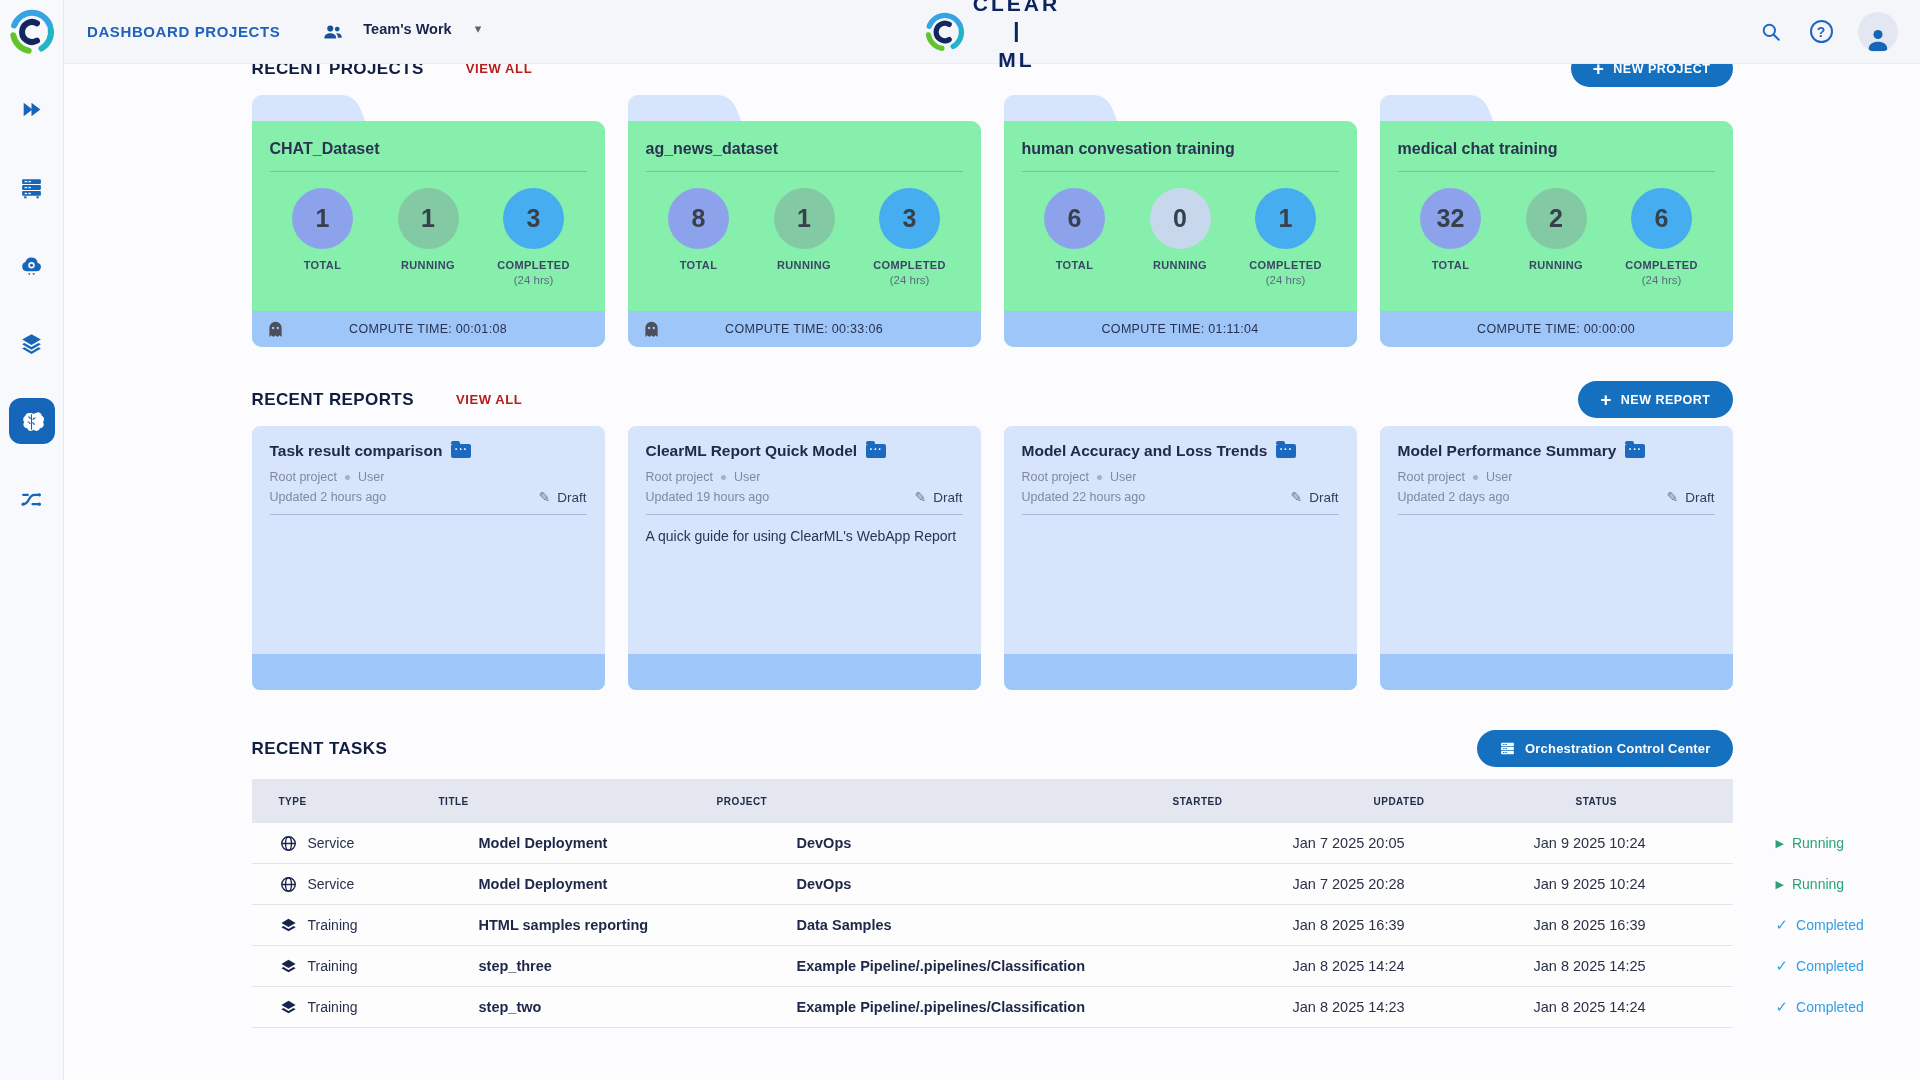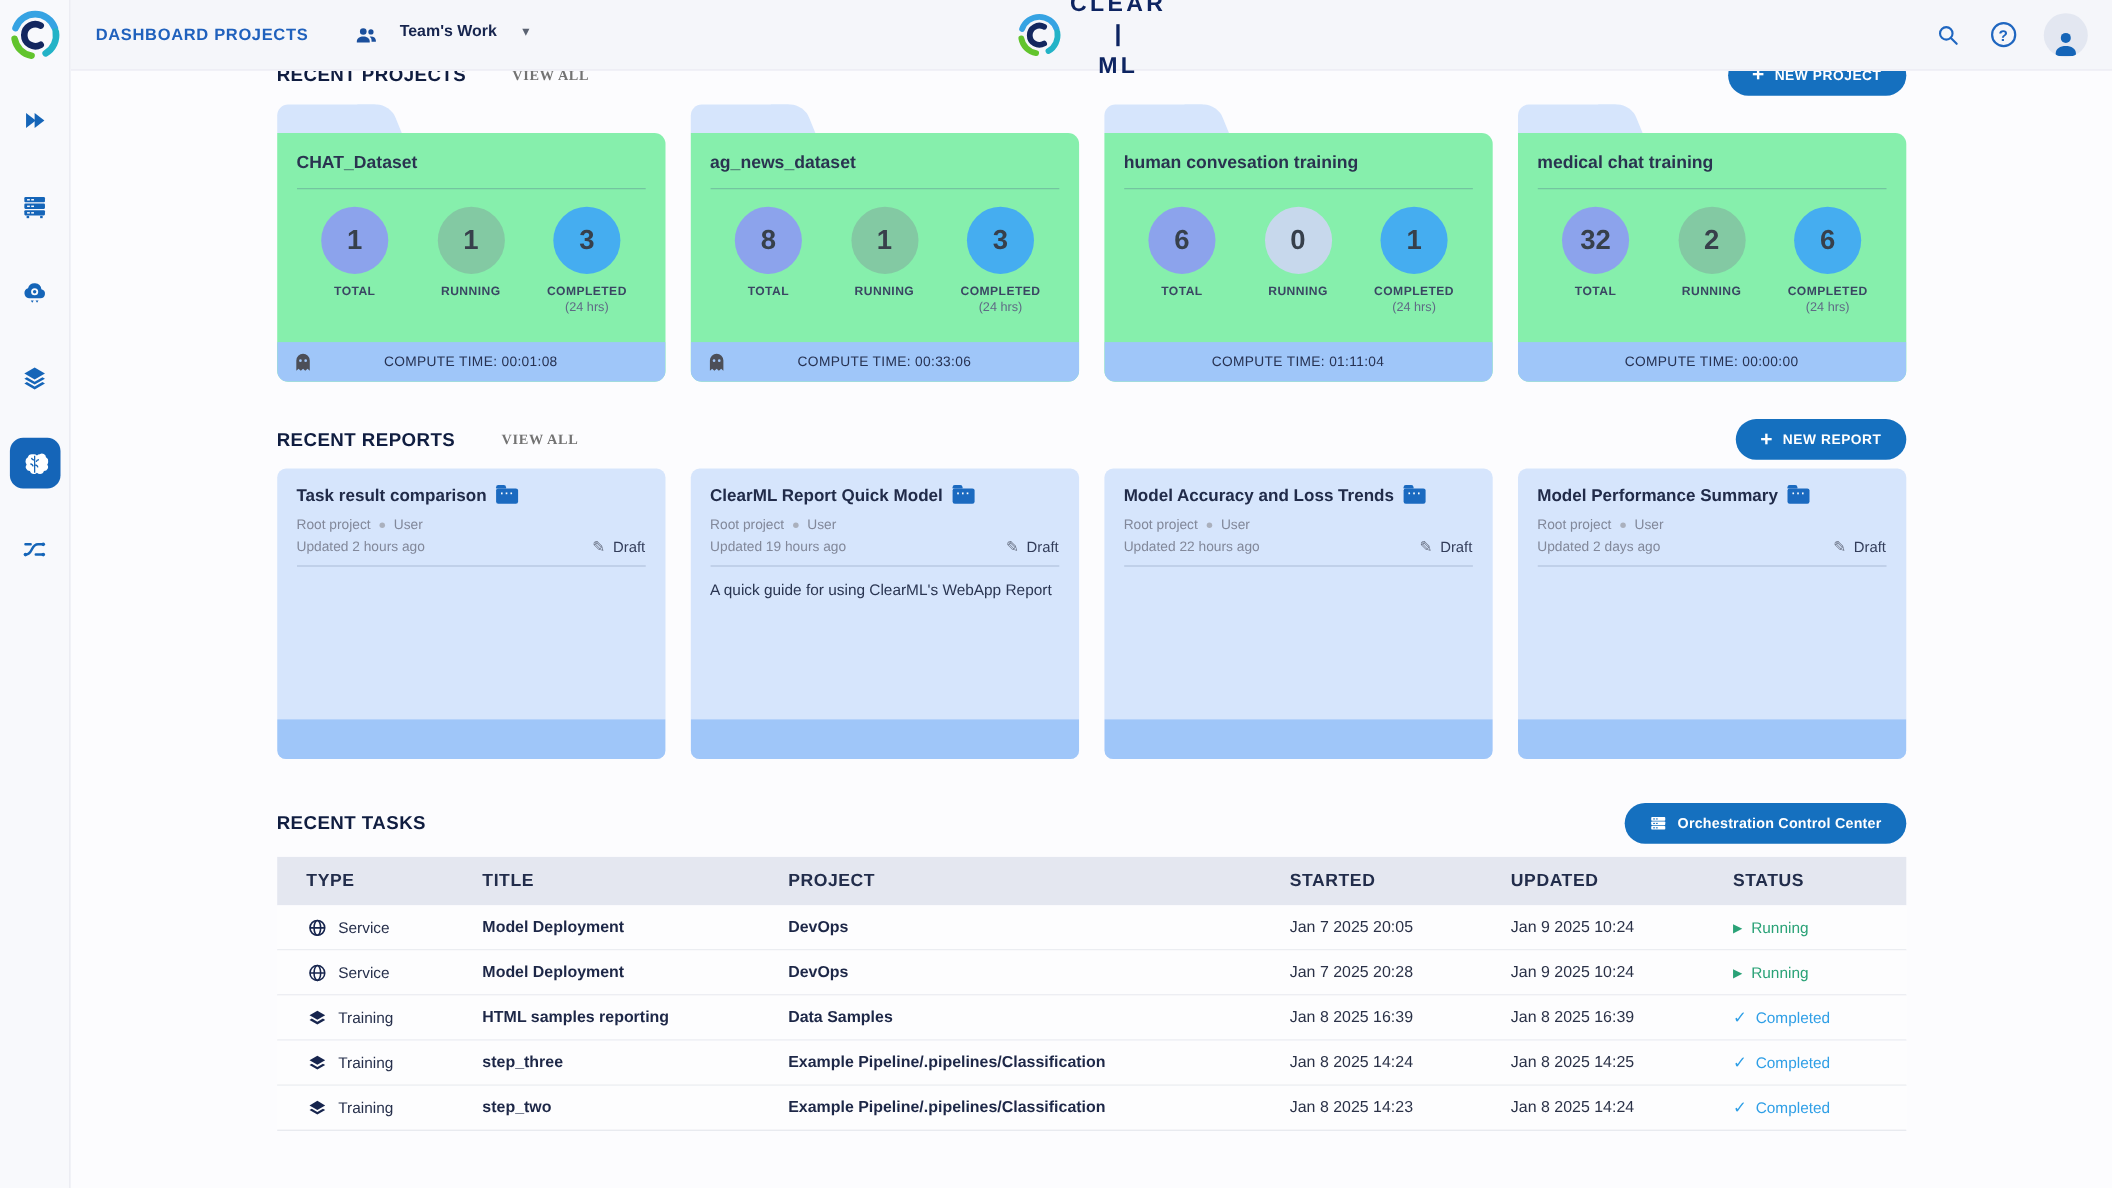--- a/index.html
+++ b/index.html
@@ -37,21 +37,21 @@
   .avatar { width:40px; height:40px; border-radius:50%; background:#e3e7f1; display:flex;
             align-items:flex-end; justify-content:center; overflow:hidden; cursor:pointer; }
   .avatar svg { width:26px; height:26px; fill:#1565b8; }
 
   
   .main { margin-left:64px; padding-top:28px; }
   .container { width:1481px; margin:0 auto; }
   .section-head { display:flex; align-items:center; height:37px; }
   .section-head.first { margin-top:22px; }
   .section-title { font-size:17px; font-weight:bold; letter-spacing:.4px; color:#101d40; }
-  .view-all { margin-left:42px; font-size:13px; font-weight:bold; letter-spacing:.6px; color:#737373; cursor:pointer;font-family:Liberation Serif, serif; }
+  .view-all { margin-left:42px; font-size:13px; font-weight:bold; letter-spacing:.6px; color:#b91c1c; cursor:pointer; }
   .pill-btn { margin-left:auto; height:37px; padding:0 22px; border:none; border-radius:19px; background:#1570bf;
               color:#fff; font-family:"Liberation Sans",sans-serif; font-size:12.5px; font-weight:bold;
               letter-spacing:.5px; display:flex; align-items:center; gap:9px; cursor:pointer; }
   .pill-btn .plus { font-size:19px; font-weight:bold; line-height:1; }
   .pill-btn svg { width:17px; height:17px; }
 
   
   .cards-row { display:flex; gap:23px; margin-top:8px; }
   .pcard { flex:1; cursor:pointer; }
   .folder-tab { position:relative; width:92px; height:26px; background:#d6e5fc; border-radius:10px 4px 0 0; }
@@ -92,22 +92,22 @@
   .draft .pencil { font-size:14px; color:#6b7386; }
   .draft-label { font-size:13.5px; color:#333d5a; }
   .rcard-divider { margin-top:9px; border-top:1px solid rgba(70,90,130,.3); }
   .rcard-body { margin-top:13px; font-size:14px; color:#2a3551; }
   .rcard-footer { position:absolute; left:0; right:0; bottom:0; height:36px; background:#9fc6f9; }
 
   
   .tasks-head { margin-top:40px; }
   .task-table { margin-top:12px; width:100%; }
   .trow { display:grid; grid-template-columns:160px 278px 456px 201px 202px 1fr; align-items:center; padding-left:27px; }
-  .trow.thead { height:44px; background:#e4e7f0; font-size:16px; font-weight:bold; letter-spacing:.5px; color:#222d4b; }
-  .trow.tbody { height:41px; border-bottom:1px solid #e3e5ec; background:#fdfdfe; cursor:pointer; }
+  .trow.thead { height:44px; background:#e4e7f0; font-size:10px; font-weight:bold; letter-spacing:.5px; color:#222d4b; }
+  .trow.tbody { height:41px; border-bottom:1px solid #e3e5ec; background:#fdfdfe; cursor:pointer;gap:40px; }
   .type-cell { display:flex; align-items:center; gap:10px; font-size:14px; color:#27304c; }
   .type-cell svg { width:19px; height:19px; flex:0 0 auto; }
   .cell-title { font-size:14.5px; font-weight:bold; color:#1d2747; }
   .cell-project { font-size:14.5px; font-weight:bold; color:#1d2747; }
   .cell-date { font-size:14.5px; color:#2a3147; }
   .status-cell { display:flex; align-items:center; gap:8px; font-size:14px; }
   .status-cell .smark { font-size:11px; }
   .status-cell.running { color:#2aa277; }
   .status-cell.completed { color:#2f9fe6; }
   .status-cell.completed .smark { font-size:15px; }

